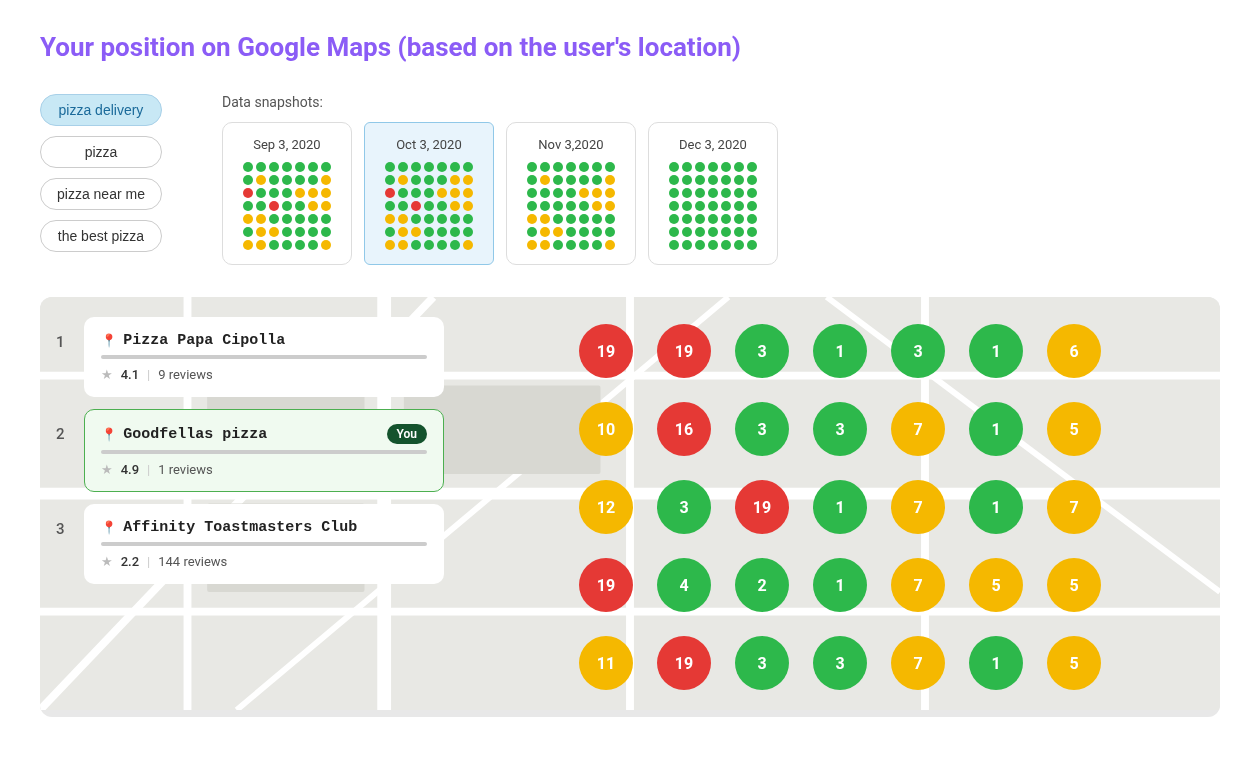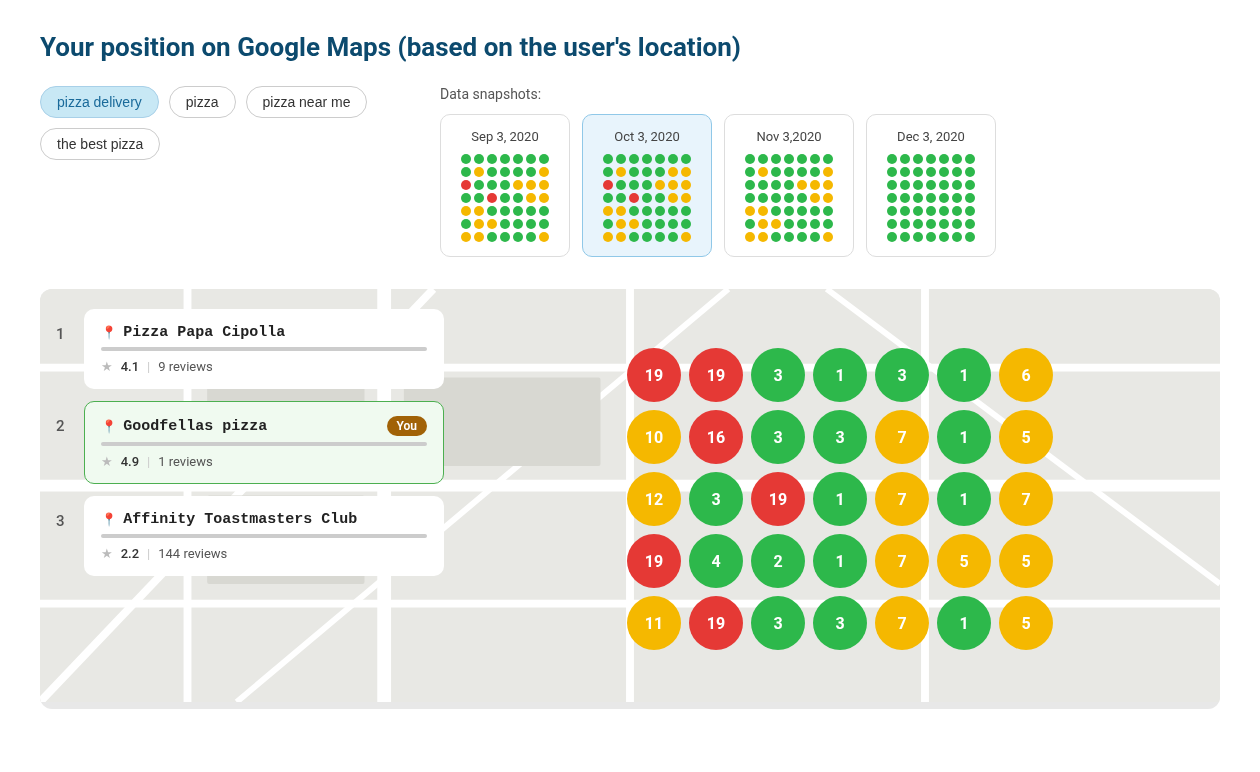--- a/index.html
+++ b/index.html
@@ -7,22 +7,22 @@
       font-family: -apple-system, BlinkMacSystemFont, 'Segoe UI', Roboto, sans-serif;
       background: #fff;
       color: #333;
       padding: 32px 40px;
       max-width: 1260px;
     }
 
     h1 {
       font-size: 26px;
       font-weight: 700;
-      margin-bottom: 24px;
-      color: #0c4a6e;
+      margin-bottom: 32px;
+      color: #8b5cf6;
     }
 
     .top-section {
       display: flex;
       gap: 60px;
       margin-bottom: 32px;
     }
 
     .keywords-section {
       flex: 0 0 auto;
@@ -32,20 +32,21 @@
       font-size: 14px;
       color: #555;
       margin-bottom: 12px;
     }
 
     .keywords-grid {
       display: flex;
       flex-wrap: wrap;
       gap: 10px;
       max-width: 340px;
+      flex-direction: column;
     }
 
     .keyword-chip {
       border: 1.5px solid #ccc;
       border-radius: 20px;
       padding: 7px 16px;
       font-size: 14px;
       cursor: pointer;
       background: #fff;
       color: #333;
@@ -71,20 +72,21 @@
       border-radius: 10px;
       padding: 14px 16px;
       width: 130px;
       cursor: pointer;
       background: #fff;
     }
 
     .snapshot-card.active {
       border-color: #90c8e8;
       background: #e8f4fc;
+      border-radius: 6px;
     }
 
     .snapshot-date {
       font-size: 13px;
       color: #444;
       text-align: center;
       margin-bottom: 10px;
       white-space: nowrap;
     }
 
@@ -174,21 +176,21 @@
     }
 
     .listing-name {
       font-size: 15px;
       font-weight: 600;
       color: #222;
       font-family: Liberation Mono, monospace;
     }
 
     .you-badge {
-      background: #a16207;
+      background: #14532d;
       color: #fff;
       font-size: 12px;
       font-weight: 600;
       padding: 3px 10px;
       border-radius: 12px;
       margin-left: auto;
     }
 
     .listing-bar {
       height: 4px;
@@ -217,21 +219,21 @@
       display: flex;
       align-items: center;
       justify-content: center;
       padding: 20px 30px;
     }
 
     .circles-grid {
       display: grid;
       grid-template-columns: repeat(7, 54px);
       grid-template-rows: repeat(5, 54px);
-      gap: 8px;
+      gap: 24px;
     }
 
     .circle-cell {
       width: 54px;
       height: 54px;
       border-radius: 50%;
       display: flex;
       align-items: center;
       justify-content: center;
       font-size: 16px;

